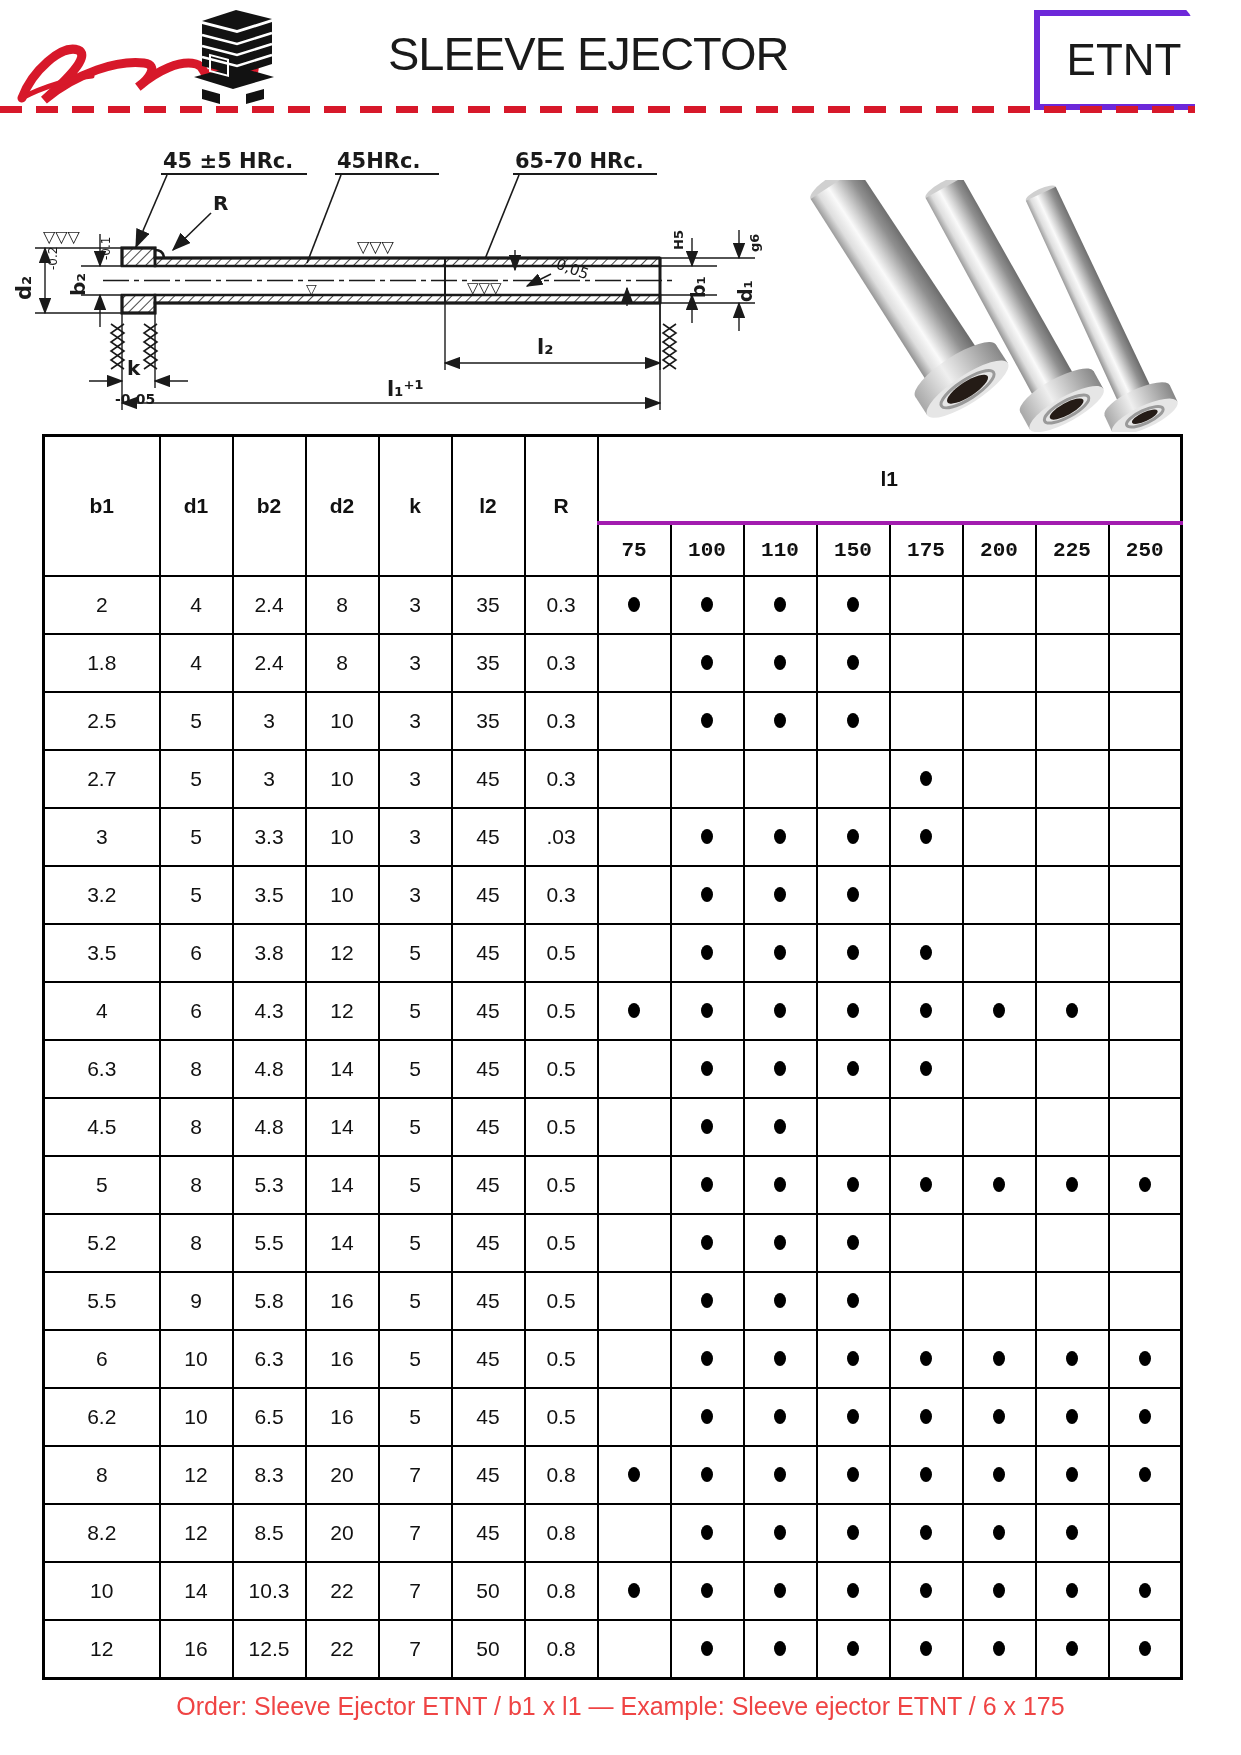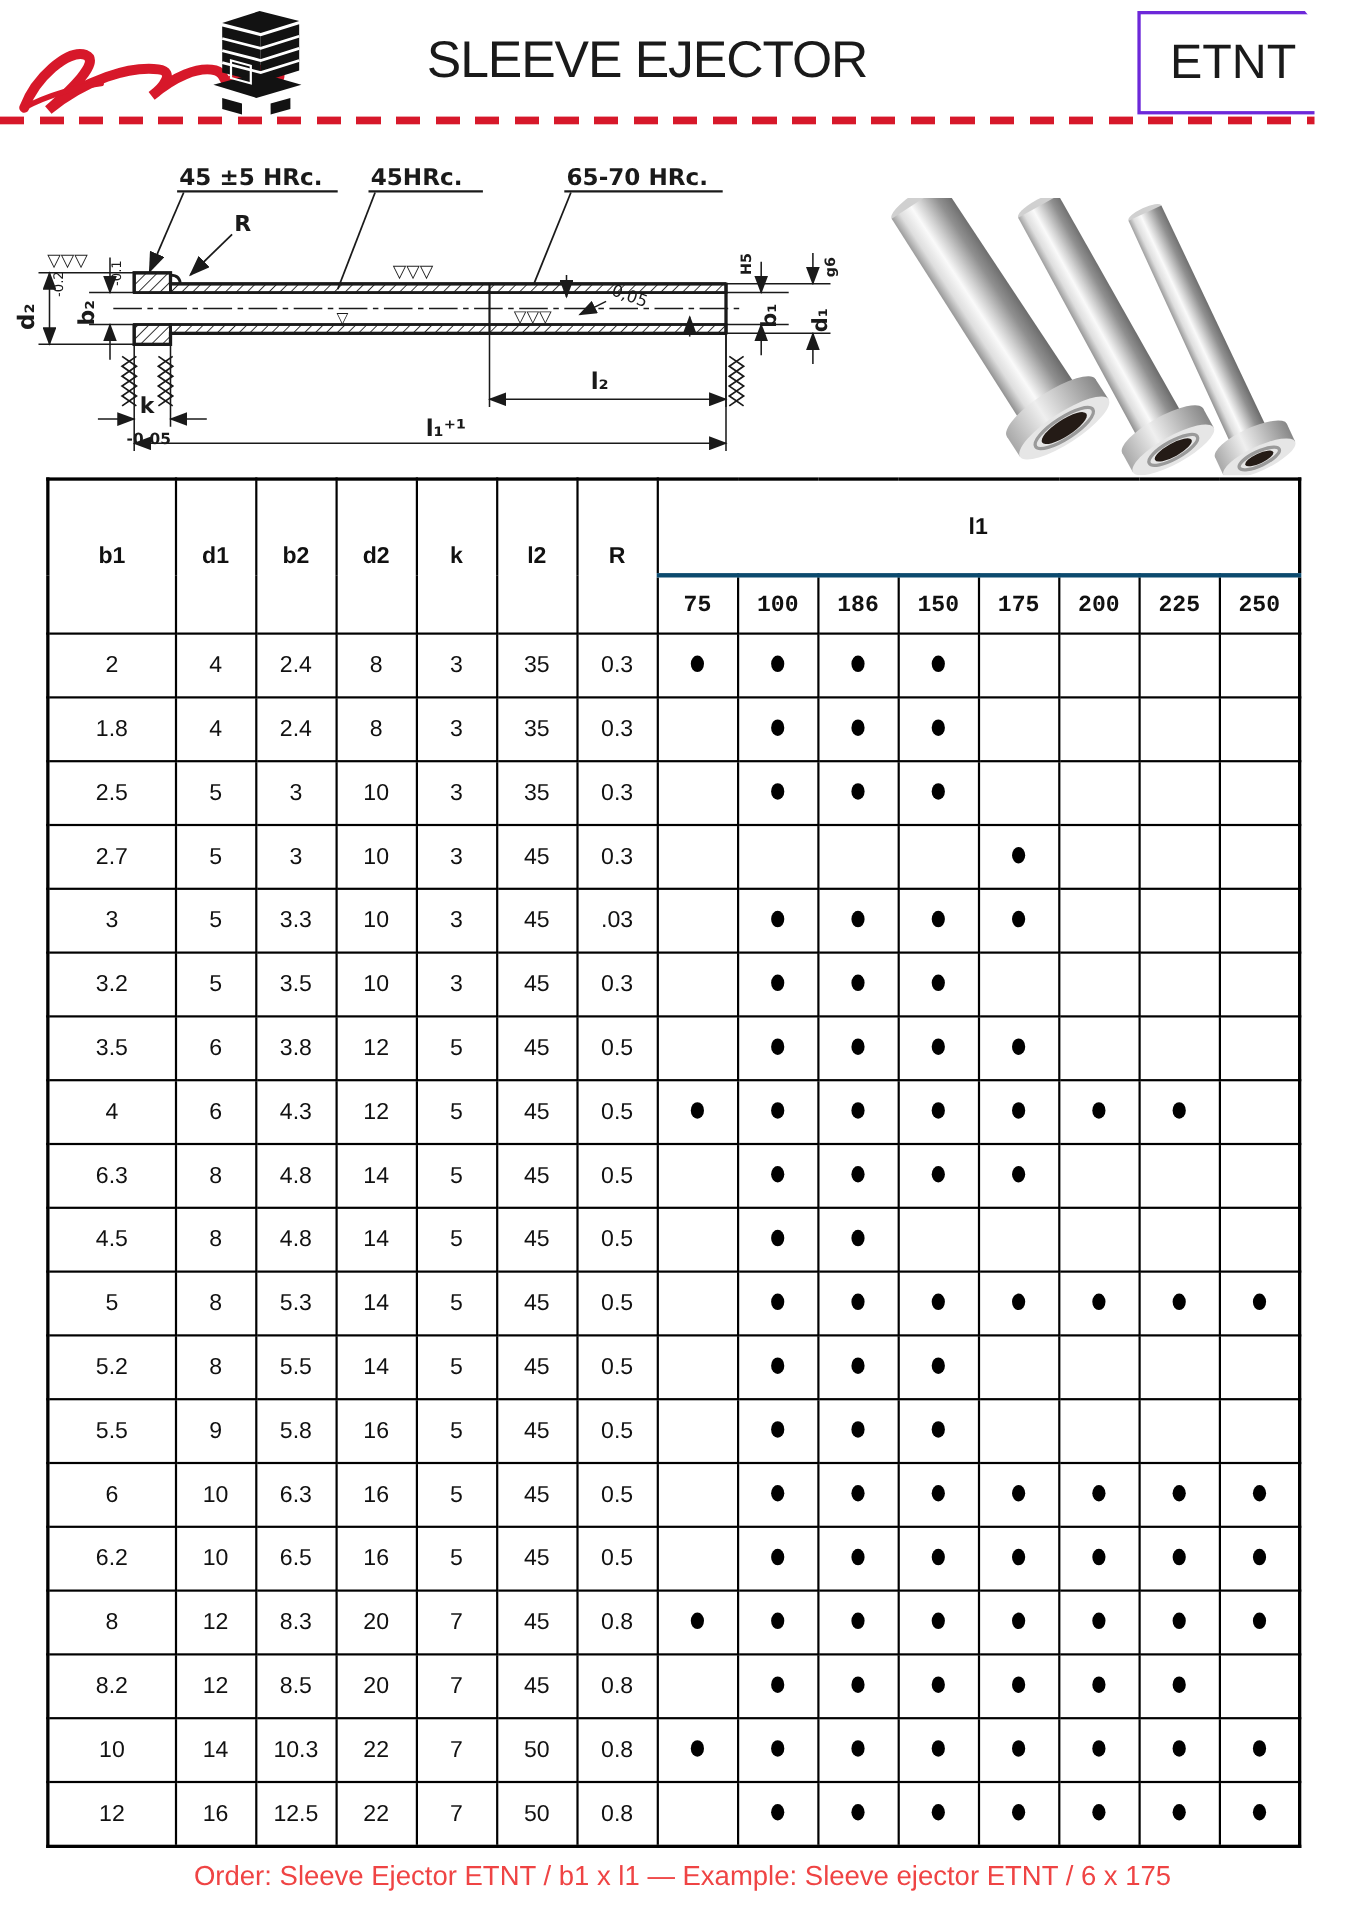--- a/index.html
+++ b/index.html
@@ -4,36 +4,36 @@
 <style>
   html,body { margin:0; padding:0; background:#ffffff; }
   body { width:1241px; height:1755px; font-family:"Liberation Sans",sans-serif; color:#111; }
   .page { position:relative; width:1195px; height:1755px; overflow:hidden; background:#fff;border-radius:32px; }
 
   
   .logo-sig { position:absolute; left:14px; top:16px; }
   .mold-ico { position:absolute; left:188px; top:5px; }
   .page-title { position:absolute; left:388px; top:26px; margin:0; font-size:47px; font-weight:400;
                 letter-spacing:-1px; color:#1a1a1a; white-space:nowrap; }
-  .code-box { position:absolute; left:1034px; top:10px; width:168px; height:88px; border:3px solid #6d28d9;
+  .code-box { position:absolute; left:1034px; top:10px; width:168px; height:88px; border:6px solid #6d28d9;
               display:flex; align-items:center; justify-content:center; font-size:44px; color:#1a1a1a; }
   .red-divider { position:absolute; left:0; top:106px; width:1241px; height:7px;
                  background:repeating-linear-gradient(90deg, var(--red,#d7182a) 0 22px, transparent 22px 36px); }
 
   
   .tech-drawing { position:absolute; left:15px; top:138px; }
   .product-photo { position:absolute; left:778px; top:180px; }
   .tech-drawing text { font-family:"DejaVu Sans",sans-serif; fill:#1a1a1a; }
 
   
   .dim-table { position:absolute; left:42px; top:434px; width:1138px; border-collapse:collapse;
                table-layout:fixed; border:3px solid #000; }
   .dim-table th, .dim-table td { border:2px solid #000; text-align:center; vertical-align:middle; padding:0; }
   .dim-table thead th { font-size:21px; font-weight:bold; }
-  .dim-table th.l1head { height:84px; border-bottom:4px solid #0c4a6e; }
+  .dim-table th.l1head { height:84px; border-bottom:4px solid #a21caf; }
   .dim-table tr.lenrow th { height:50px;font-family:Liberation Mono, monospace; }
   .dim-table tbody td { height:56px; font-size:21px; font-weight:400; }
   .dot { display:inline-block; width:12px; height:15px; background:#000; border-radius:50%; }
 
   .order-note { position:absolute; left:0; top:1692px; width:1241px; text-align:center;
                 font-size:25px; color:#ef4444; }
 </style>
 </head>
 <body>
 
@@ -273,21 +273,21 @@
           <th rowspan="2">b2</th>
           <th rowspan="2">d2</th>
           <th rowspan="2">k</th>
           <th rowspan="2">l2</th>
           <th rowspan="2">R</th>
           <th colspan="8" class="l1head">l1</th>
         </tr>
         <tr class="lenrow">
           <th>75</th>
           <th>100</th>
-          <th>186</th>
+          <th>110</th>
           <th>150</th>
           <th>175</th>
           <th>200</th>
           <th>225</th>
           <th>250</th>
         </tr>
       </thead>
     <tbody>
         <tr>
           <td>2</td>

